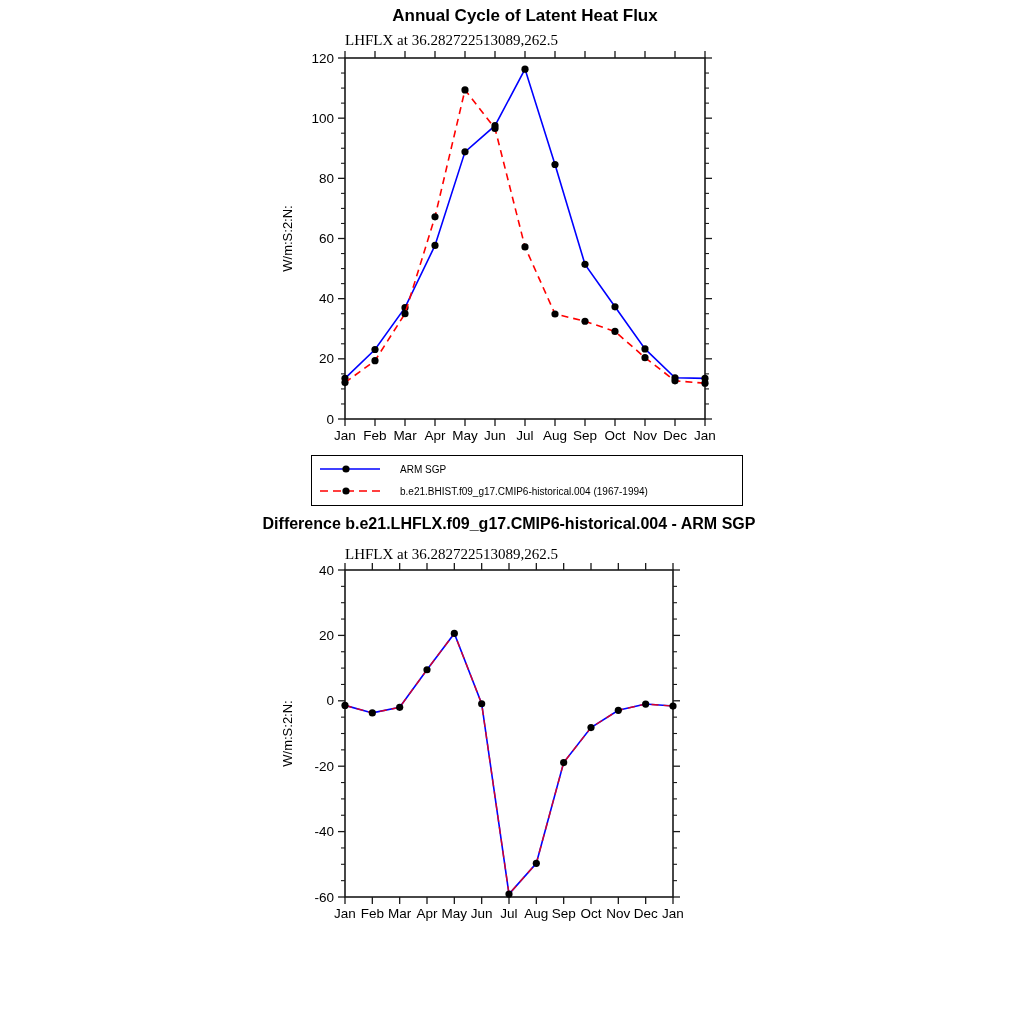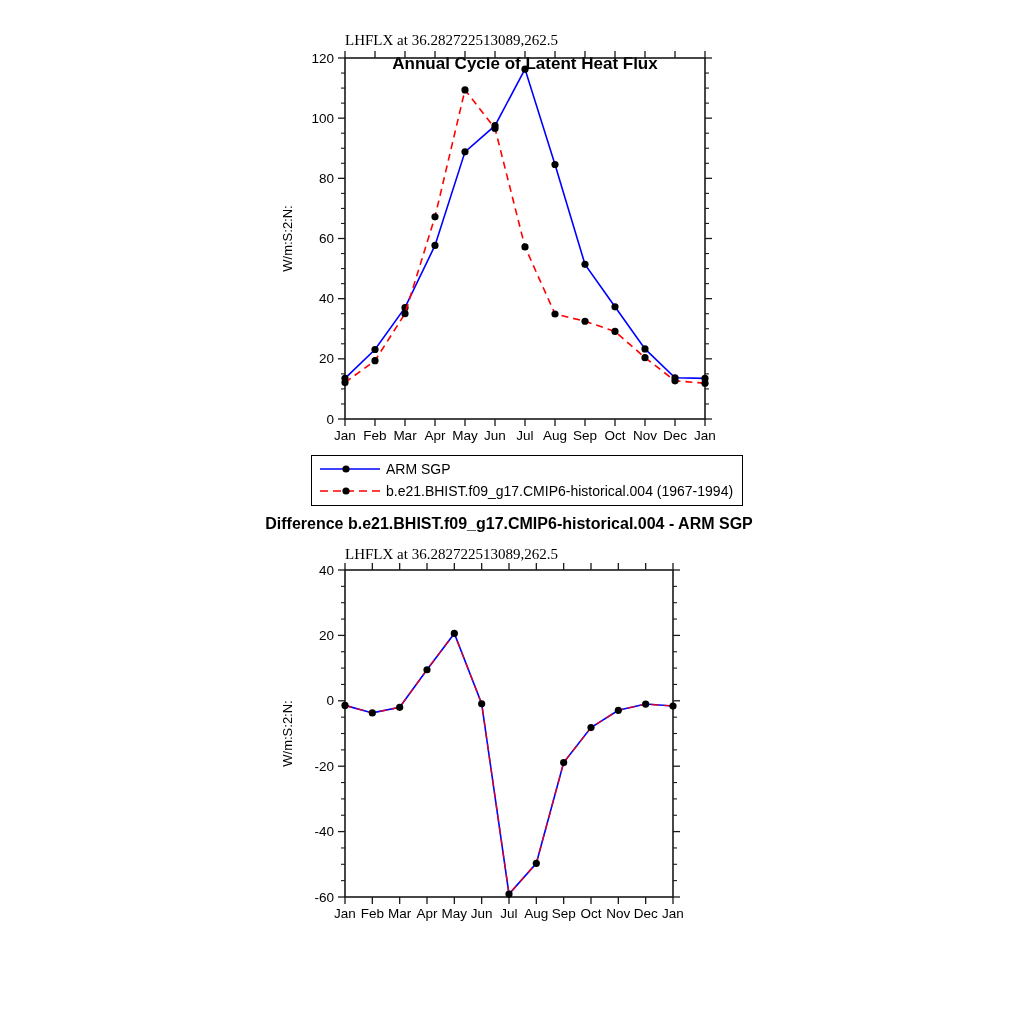--- a/index.html
+++ b/index.html
@@ -1,25 +1,25 @@
 <!DOCTYPE html>
 <html><head>
 <meta charset="utf-8">
 <style>
   html,body{margin:0;padding:0;background:#ffffff;}
   body{width:1024px;height:1024px;position:relative;font-family:"Liberation Sans",sans-serif;color:#000;}
   .abs{position:absolute;}
   .chart-title{font-weight:bold;font-size:17px;text-align:center;white-space:nowrap;}
   .chart-subtitle{font-size:15px;white-space:nowrap;font-family:Liberation Serif, serif;}
-  #title1{left:285px;top:6px;width:480px;margin-top:48px;}
+  #title1{left:285px;top:6px;width:480px;}
   #subtitle1{left:345px;top:32px;}
   #chart1{left:260px;top:40px;}
   #legend{left:311px;top:455px;width:432px;border:1px solid #000;box-sizing:border-box;padding:2px 0 3px 6px;background:#fff;}
   .legend-row{display:flex;align-items:center;height:22px;}
-  .legend-label{font-size:14px;white-space:nowrap;margin-left:2px;}
+  .legend-label{font-size:10px;white-space:nowrap;margin-left:16px;}
   #title2{left:259px;top:515px;width:500px;font-size:16px;}
   #subtitle2{left:345px;top:546px;}
   #chart2{left:260px;top:555px;}
   svg text{font-family:"Liberation Sans",sans-serif;}
 </style>
 </head>
 <body>
 
 <div class="abs chart-title" id="title1">Annual Cycle of Latent Heat Flux</div>
 <div class="abs chart-subtitle" id="subtitle1">LHFLX at 36.282722513089,262.5</div>
@@ -163,21 +163,21 @@
   </div>
   <div class="legend-row">
     <svg width="66" height="18">
         <line x1="2" y1="9" x2="62" y2="9" stroke="#ff0000" stroke-width="1.6" stroke-dasharray="8 5"></line>
         <circle cx="28" cy="9" r="3.6" fill="#000000"></circle>
       </svg>
     <span class="legend-label">b.e21.BHIST.f09_g17.CMIP6-historical.004 (1967-1994)</span>
   </div>
 </div>
 
-<div class="abs chart-title" id="title2">Difference b.e21.BHIST.f09_g17.CMIP6-historical.004 - ARM SGP</div>
+<div class="abs chart-title" id="title2">Difference b.e21.LHFLX.f09_g17.CMIP6-historical.004 - ARM SGP</div>
 <div class="abs chart-subtitle" id="subtitle2">LHFLX at 36.282722513089,262.5</div>
 
 <svg class="abs" id="chart2" width="500" height="375">
     <rect x="85" y="15" width="328" height="327" fill="none" stroke="#1a1a1a" stroke-width="1.6"></rect>
     <line x1="85" y1="342" x2="85" y2="349" stroke="#1a1a1a" stroke-width="1.3"></line>
     <line x1="85" y1="15" x2="85" y2="8" stroke="#1a1a1a" stroke-width="1.3"></line>
     <text x="85" y="363" text-anchor="middle" font-size="13.5">Jan</text>
     <line x1="112.33333333333333" y1="342" x2="112.33333333333333" y2="349" stroke="#1a1a1a" stroke-width="1.3"></line>
     <line x1="112.33333333333333" y1="15" x2="112.33333333333333" y2="8" stroke="#1a1a1a" stroke-width="1.3"></line>
     <text x="112.33333333333333" y="363" text-anchor="middle" font-size="13.5">Feb</text>

